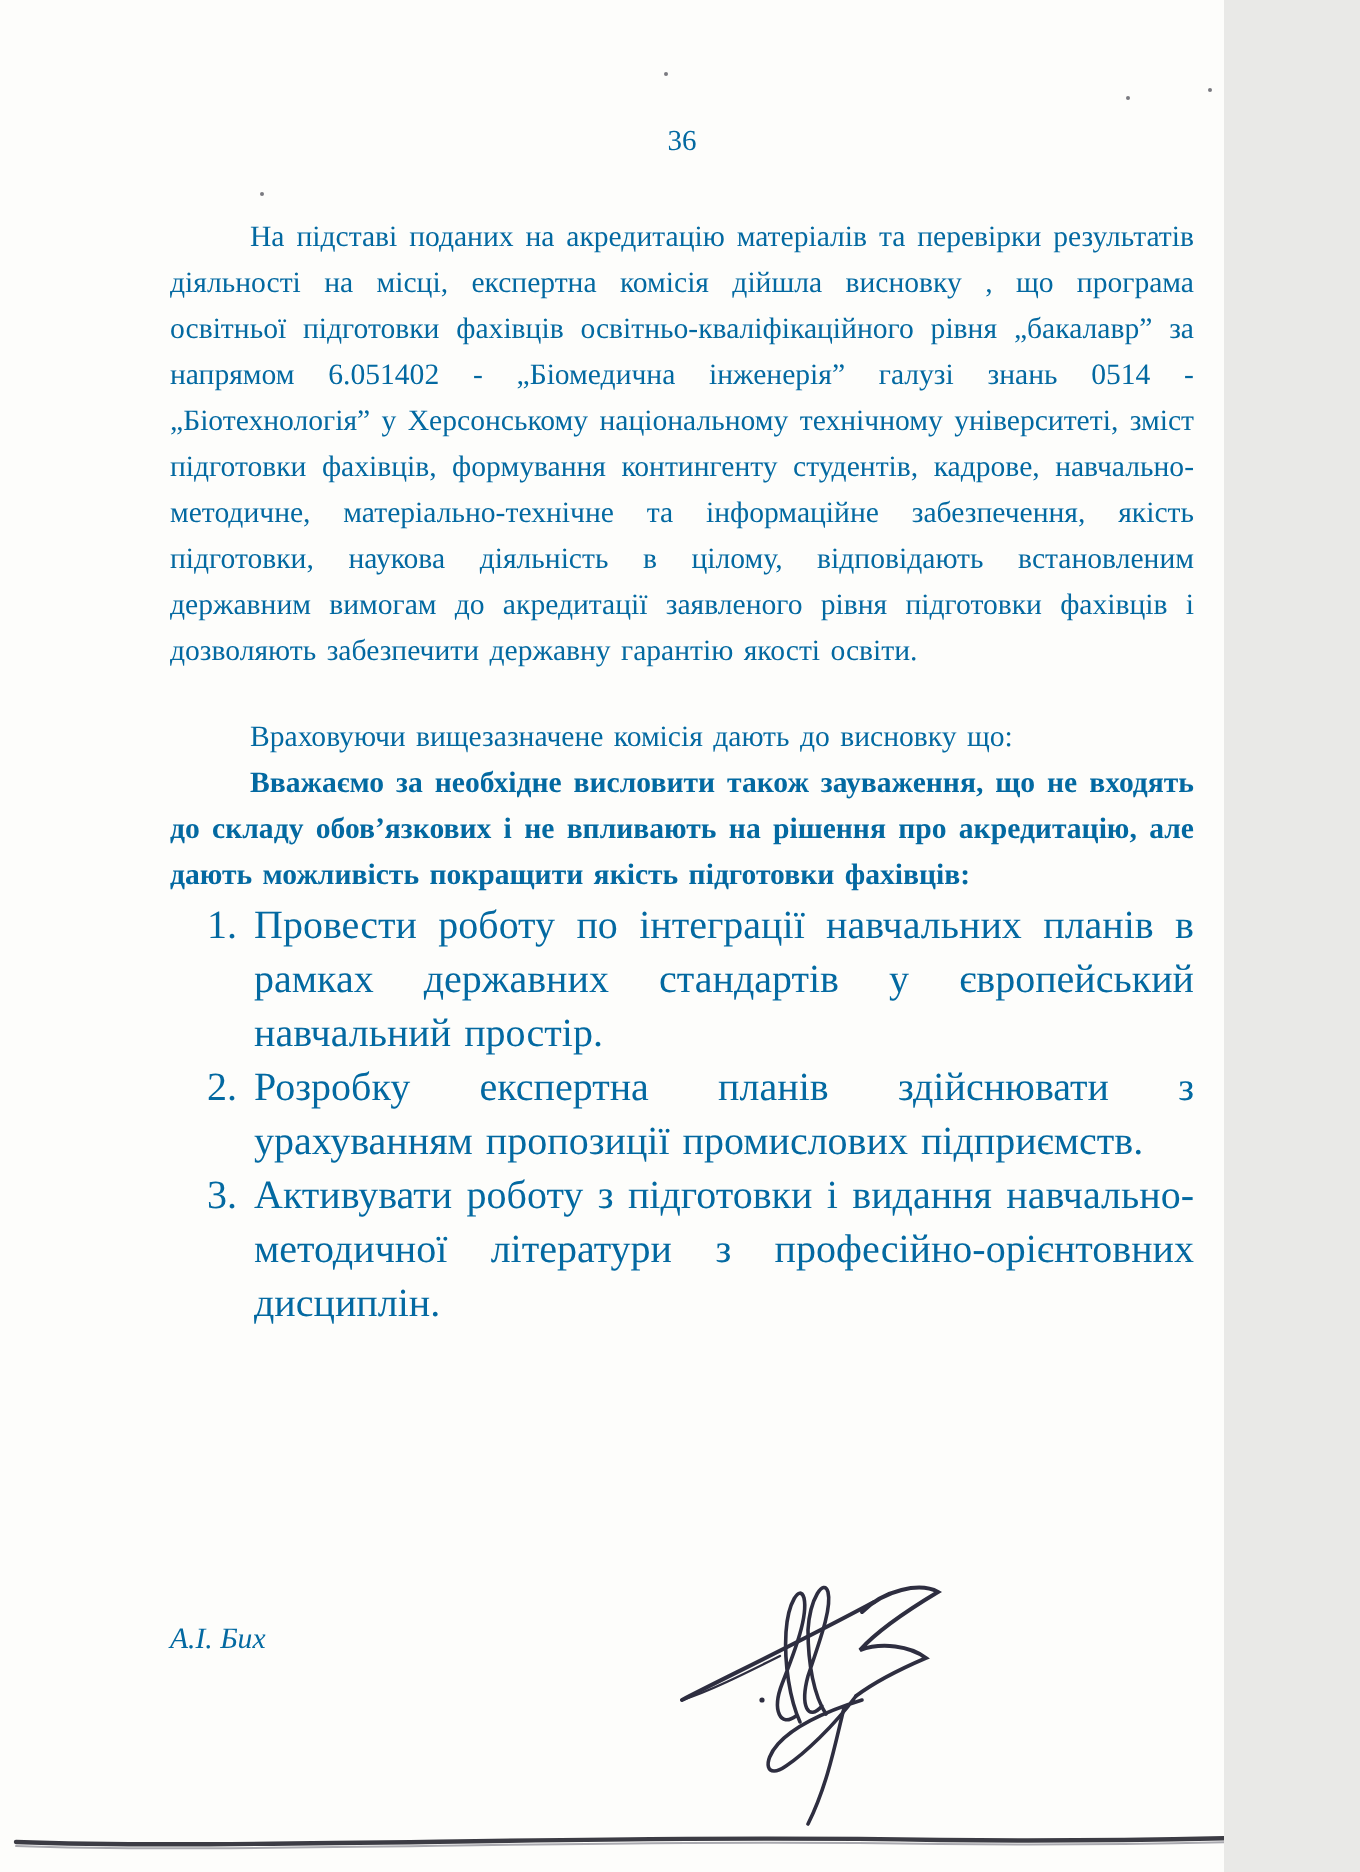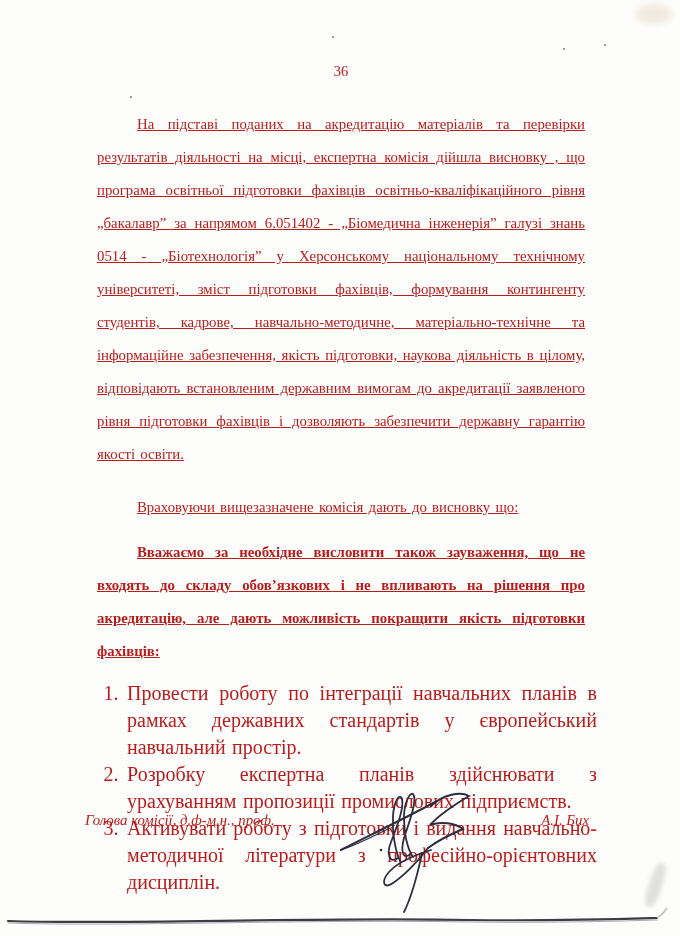--- a/index.html
+++ b/index.html
@@ -3,50 +3,49 @@
 <meta charset="utf-8">
 <style>
   html,body { margin:0; padding:0; }
   body {
     width:680px; height:936px;
     background:#e9e9e7;
     font-family:"Liberation Serif", serif;
   }
   .page {
     position:relative;
-    width:680px; height:936px;
+    width:612px; height:936px;
     background:#fdfdfb;
     overflow:hidden;
-    color:#b91c1c;
+    color:#0369a1;
   }
   .content {
     position:absolute;
     left:85px; top:60px; width:512px;
   }
   .page-number {
     text-align:center;
     font-size:14.5px;
     line-height:22px;
   }
   .doc-heading {
     text-align:center;
     font-weight:bold;
     font-size:15.5px;
     letter-spacing:0.3px;
     margin:8px 0 0 0;
     line-height:22px;
   }
   .para {
     font-size:14.8px;
-    line-height:33px;
+    line-height:23px;
     text-align:justify;
     text-indent:40px;
-    margin:12px;
+    margin:0;
     word-spacing:1.5px;
-    text-decoration:underline;
   }
   .para.first { margin-top:26px; }
   .para.gap   { margin-top:20px; }
   .para.bold  { font-weight:bold; }
   ol.recommendations {
     margin:0; padding:0 0 0 40px;
     list-style:decimal;
   }
   ol.recommendations li {
     font-size:20px;
@@ -117,21 +116,20 @@
     <p class="para bold">Вважаємо за необхідне висловити також зауваження, що не входять до складу обов’язкових і не впливають на рішення про акредитацію, але дають можливість покращити якість підготовки фахівців:</p>
 
     <ol class="recommendations">
       <li>Провести роботу по інтеграції навчальних планів в рамках державних стандартів у європейський навчальний простір.</li>
       <li>Розробку експертна планів здійснювати з урахуванням пропозиції промислових підприємств.</li>
       <li>Активувати роботу з підготовки і видання навчально-методичної літератури з професійно-орієнтовних дисциплін.</li>
     </ol>
   </div>
 
   <div class="signature-row">
-    <span class="sig-role">Голова комісії, д.ф-м.н., проф.</span>
     <span class="sig-name">А.І. Бих</span>
   </div>
 
   <svg class="signature-svg" viewBox="0 0 170 148" fill="none" stroke="#2e2e40" stroke-linecap="round">
     <path d="M 9,80 C 28,70 64,53 105,31" stroke-width="2"></path>
     <path d="M 9,80 C 22,76 40,67 58,58" stroke-width="1.2"></path>
     <path d="M 66,88 C 58,94 54,85 59,72 C 66,54 72,38 70,29 C 68,22 62,31 61,46 C 60,62 63,80 68,91" stroke-width="1.8"></path>
     <path d="M 79,83 C 72,91 68,83 72,68 C 78,50 84,34 82,26 C 80,19 73,29 72,45 C 72,62 75,78 81,87" stroke-width="1.8"></path>
     <path d="M 99,36 C 110,25 128,21 137,26 C 122,35 107,45 98,55 C 109,51 123,53 131,59 C 117,65 104,72 96,78" stroke-width="2"></path>
     <path d="M 96,78 C 85,93 70,107 61,113 C 51,120 49,111 57,102 C 66,92 83,85 99,80" stroke-width="1.8"></path>

